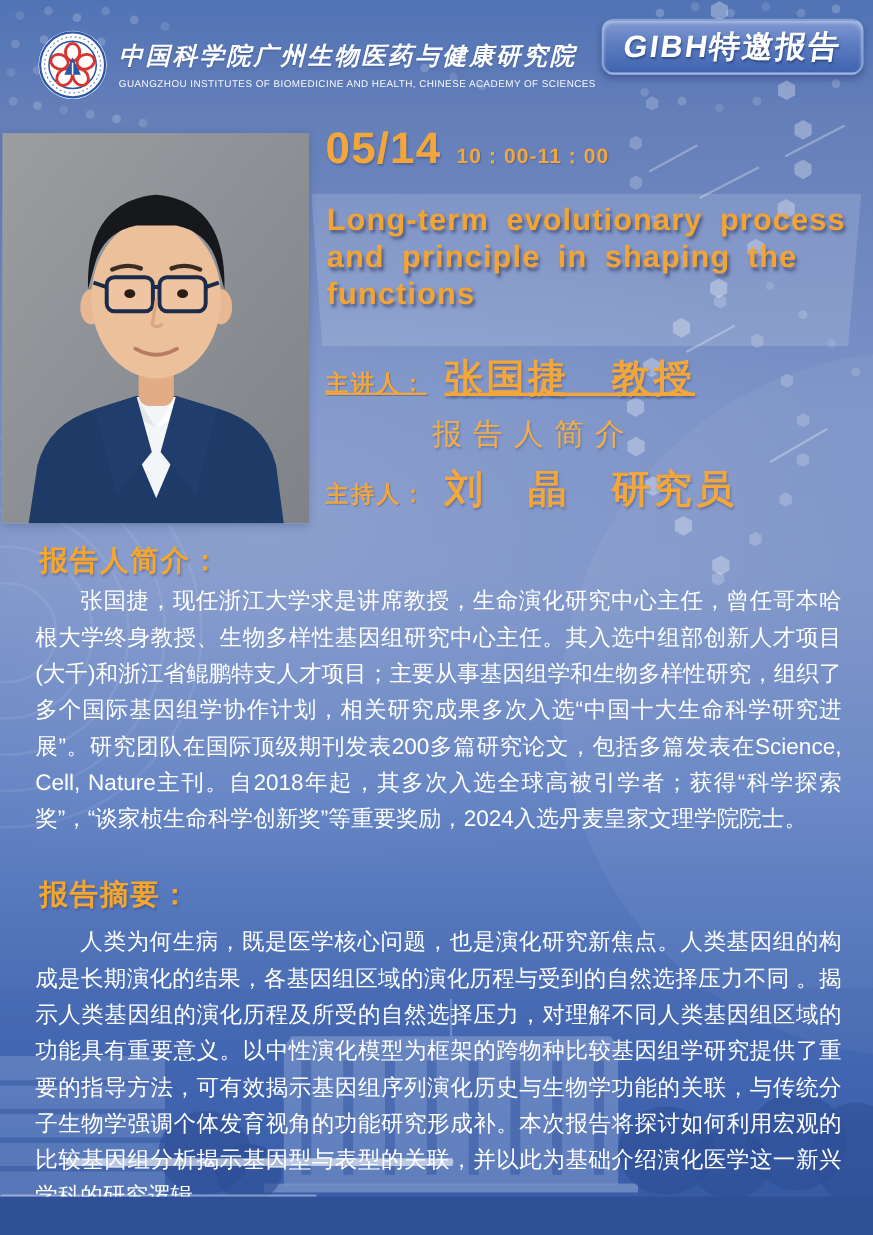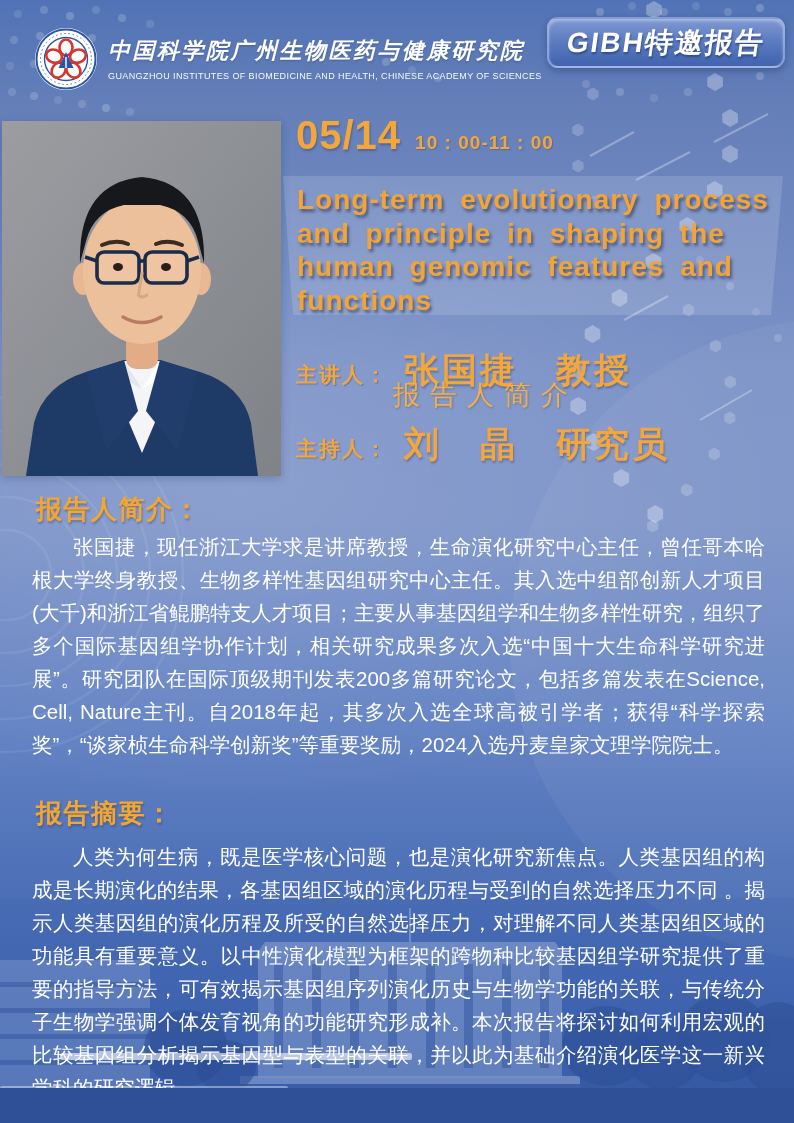--- a/index.html
+++ b/index.html
@@ -38,21 +38,21 @@
   .time{font-size:19px;font-weight:bold;letter-spacing:1px;text-shadow:1px 1px 1px rgba(40,50,100,.3);}
   .location{left:297px;top:157px;z-index:3;font-size:20px;letter-spacing:1px;white-space:nowrap;
     text-shadow:1px 1px 1px rgba(40,50,100,.3);}
   .title-panel{left:283px;top:176px;width:500px;height:139px;z-index:2;background:rgba(255,255,255,0.14);
     clip-path:polygon(0 0,100% 0,calc(100% - 12px) 100%,10px 100%);}
   .title{left:297px;top:183px;width:496px;z-index:3;font-size:28px;font-weight:bold;line-height:33.5px;
     letter-spacing:1px;word-spacing:7px;color:#F2A435;text-shadow:2px 3px 3px rgba(35,40,80,.55);}
   .person-row{left:296px;z-index:3;display:flex;align-items:baseline;white-space:nowrap;}
   .person-row .lbl{font-size:21px;font-weight:bold;letter-spacing:2px;text-shadow:1px 1px 1px rgba(40,50,100,.35);}
   .person-row .nm{font-size:35px;font-weight:bold;letter-spacing:3px;margin-left:16px;text-shadow:1px 2px 2px rgba(40,50,100,.35);}
-  .speaker-row{top:347px;}
+  .speaker-row{top:320px;text-decoration:underline;}
   .affiliation{left:393px;top:377px;z-index:3;font-size:27px;letter-spacing:10px;color:#F3AE45;white-space:nowrap;
     text-shadow:1px 1px 2px rgba(40,50,100,.3);}
   .host-row{top:421px;}
   
   .sec-heading{left:36px;z-index:3;font-size:26px;font-weight:bold;letter-spacing:1.5px;color:#F5A62B;
     text-shadow:1px 2px 2px rgba(40,50,100,.35);white-space:nowrap;}
   .bio-heading{top:492px;}
   .bio-text{left:32px;top:530px;width:733px;z-index:3;color:#fff;font-size:20.5px;line-height:33px;
     text-align:justify;text-indent:2em;font-weight:400;}
   .abs-heading{top:796px;}
@@ -258,21 +258,20 @@
 
   <div class="abs date-row accent">
     <span class="date">05/14</span>
     <span class="time">10：00-11：00</span>
   </div>
 
   <div class="abs title-panel"></div>
   <div class="abs title">
     <div>Long-term evolutionary process</div>
     <div>and principle in shaping the</div>
-    <div>human genomic features and</div>
     <div>functions</div>
   </div>
 
   <div class="abs person-row speaker-row accent">
     <span class="lbl">主讲人：</span>
     <span class="nm">张国捷　教授</span>
   </div>
   <div class="abs affiliation">报告人简介</div>
   <div class="abs person-row host-row accent">
     <span class="lbl">主持人：</span>

